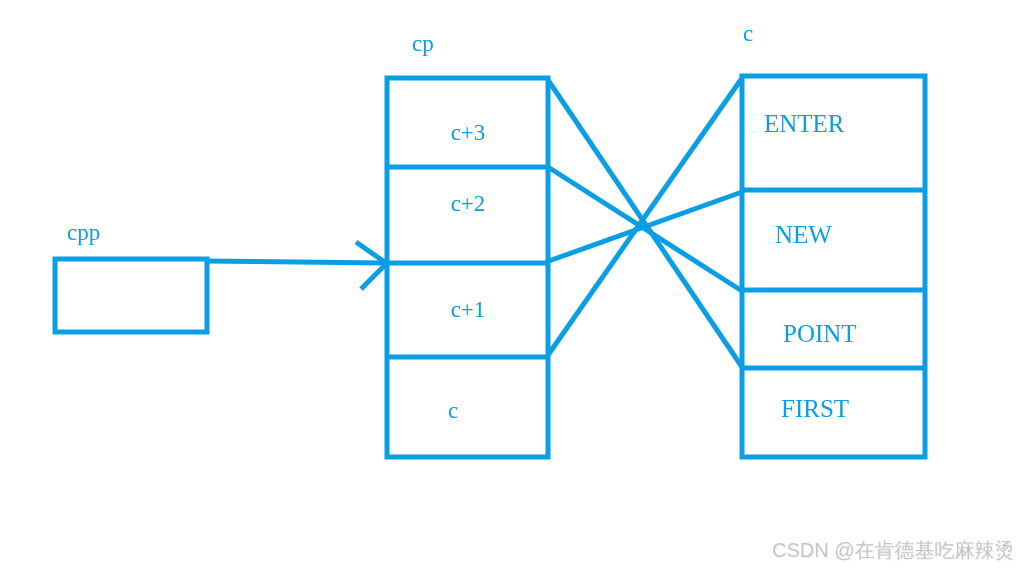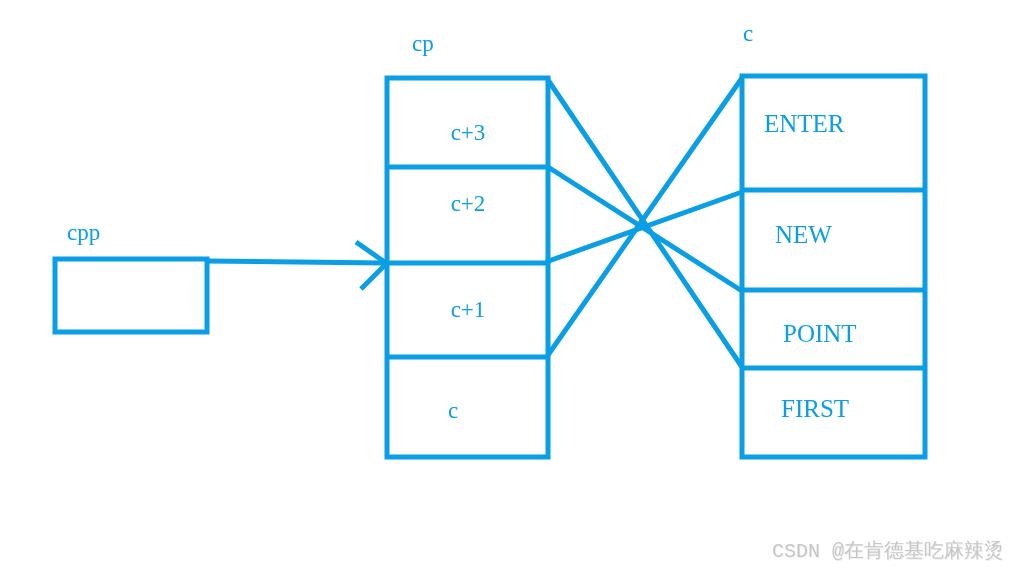--- a/index.html
+++ b/index.html
@@ -18,21 +18,21 @@
   .t  { fill: var(--accent); font-family: "Liberation Serif", serif; }
   .t-label { font-size: 23px; }
   .t-cell  { font-size: 23px; }
   .t-word  { font-size: 25px; }
   .mid { text-anchor: middle; }
   .watermark {
     position: absolute;
     left: 772px;
     top: 537px;
     color: var(--wm);
-    font-family: Liberation Mono, monospace;
+    font-family: Liberation Sans, sans-serif;
     font-size: 20px;
     white-space: nowrap;
     text-shadow: 1px 1px 0 #f2f2f2;
   }
 </style>
 </head>
 <body>
 
 <div class="stage">
   <svg width="1018" height="570" viewBox="0 0 1018 570">

